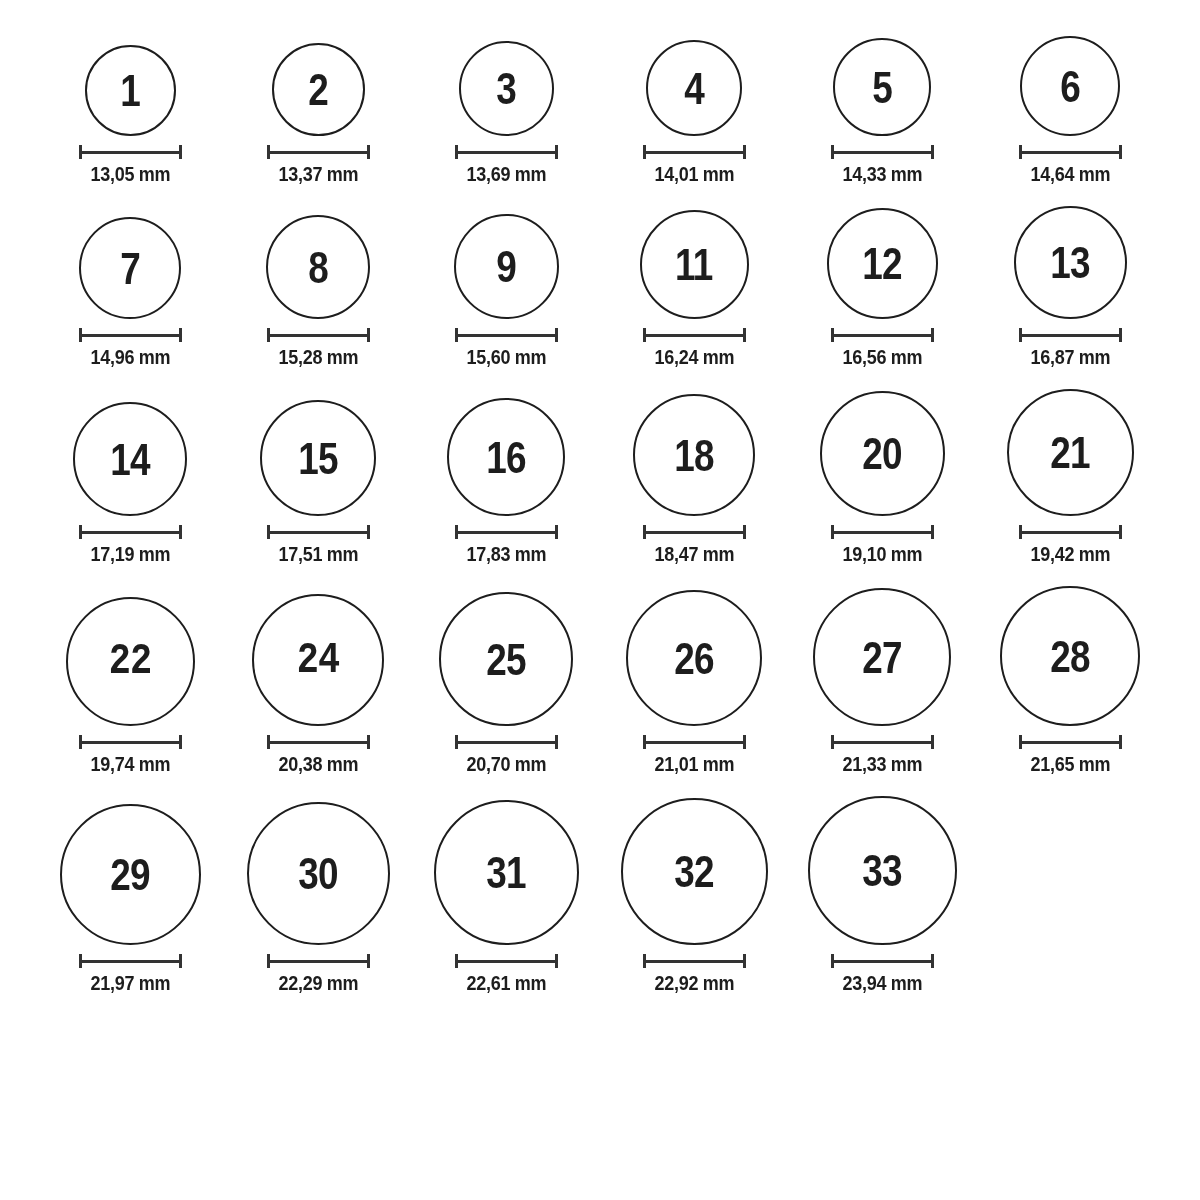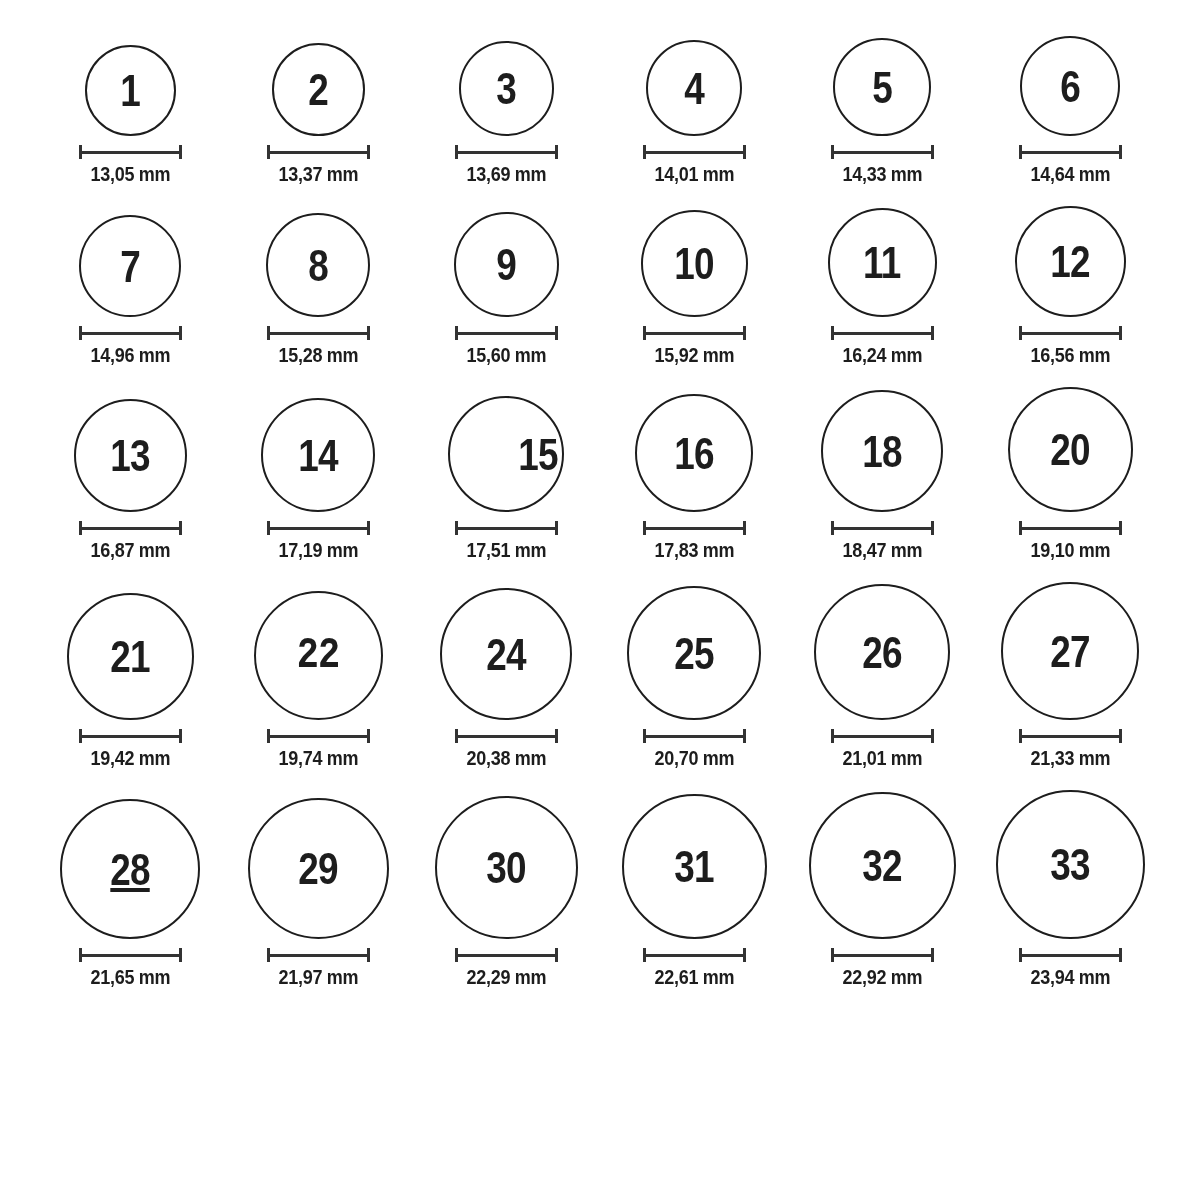--- a/index.html
+++ b/index.html
@@ -182,31 +182,20 @@
       <span class="num">9</span>
     </div>
     <div class="ruler">
       <span class="tick left"></span>
       <span class="bar"></span>
       <span class="tick right"></span>
     </div>
     <div class="label">15,60 mm</div>
   </div>
       <div class="cell">
-    <div class="circle" style="width: 107px; height: 107px;">
-      <span class="num">10</span>
-    </div>
-    <div class="ruler">
-      <span class="tick left"></span>
-      <span class="bar"></span>
-      <span class="tick right"></span>
-    </div>
-    <div class="label">15,92 mm</div>
-  </div>
-      <div class="cell">
     <div class="circle" style="width: 109px; height: 109px;">
       <span class="num">11</span>
     </div>
     <div class="ruler">
       <span class="tick left"></span>
       <span class="bar"></span>
       <span class="tick right"></span>
     </div>
     <div class="label">16,24 mm</div>
   </div>
@@ -237,21 +226,21 @@
       <span class="num">14</span>
     </div>
     <div class="ruler">
       <span class="tick left"></span>
       <span class="bar"></span>
       <span class="tick right"></span>
     </div>
     <div class="label">17,19 mm</div>
   </div>
       <div class="cell">
-    <div class="circle" style="width: 116px; height: 116px; justify-content: flex-end;">
+    <div class="circle" style="width: 116px; height: 116px;">
       <span class="num">15</span>
     </div>
     <div class="ruler">
       <span class="tick left"></span>
       <span class="bar"></span>
       <span class="tick right"></span>
     </div>
     <div class="label">17,51 mm</div>
   </div>
       <div class="cell">
@@ -303,21 +292,21 @@
       <span class="num">22</span>
     </div>
     <div class="ruler">
       <span class="tick left"></span>
       <span class="bar"></span>
       <span class="tick right"></span>
     </div>
     <div class="label">19,74 mm</div>
   </div>
       <div class="cell">
-    <div class="circle" style="width: 132px; height: 132px;">
+    <div class="circle" style="width: 132px; height: 132px; font-family: Liberation Mono, monospace;">
       <span class="num">24</span>
     </div>
     <div class="ruler">
       <span class="tick left"></span>
       <span class="bar"></span>
       <span class="tick right"></span>
     </div>
     <div class="label">20,38 mm</div>
   </div>
       <div class="cell">
@@ -347,21 +336,21 @@
       <span class="num">27</span>
     </div>
     <div class="ruler">
       <span class="tick left"></span>
       <span class="bar"></span>
       <span class="tick right"></span>
     </div>
     <div class="label">21,33 mm</div>
   </div>
       <div class="cell">
-    <div class="circle" style="width: 140px; height: 140px; text-decoration: underline;">
+    <div class="circle" style="width: 140px; height: 140px;">
       <span class="num">28</span>
     </div>
     <div class="ruler">
       <span class="tick left"></span>
       <span class="bar"></span>
       <span class="tick right"></span>
     </div>
     <div class="label">21,65 mm</div>
   </div>
       <div class="cell">

